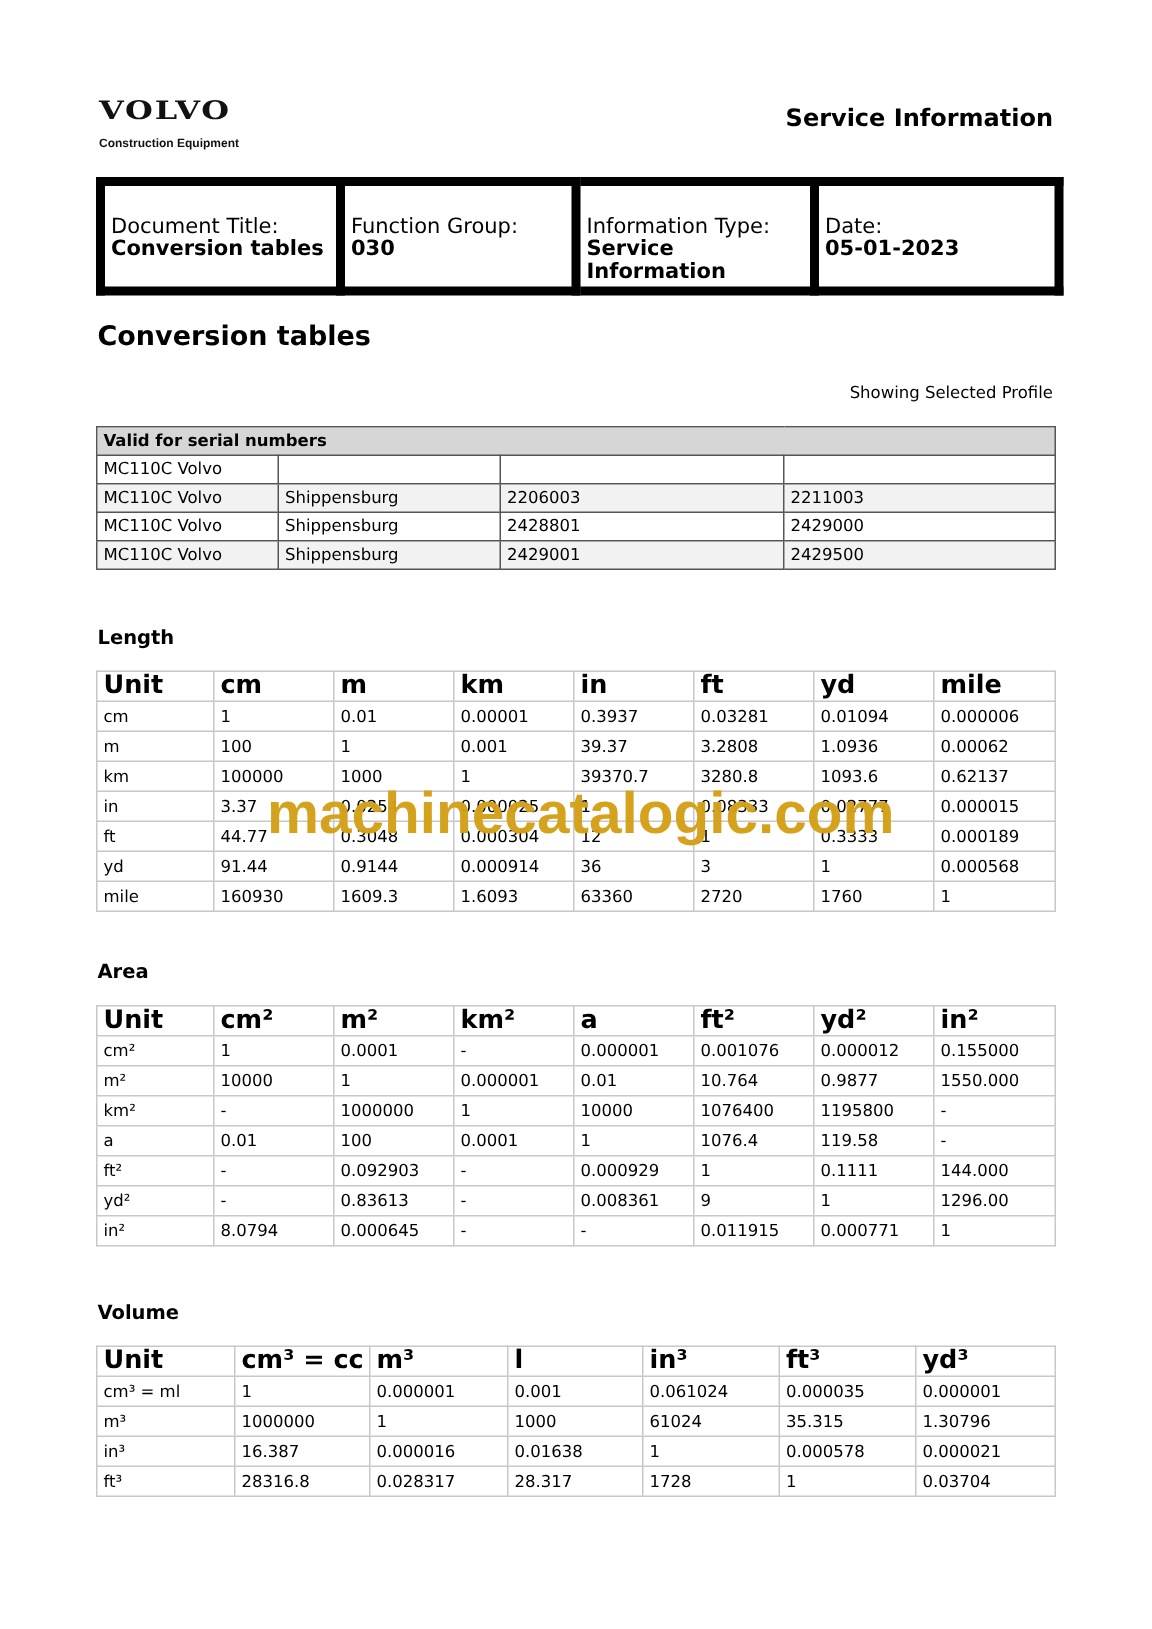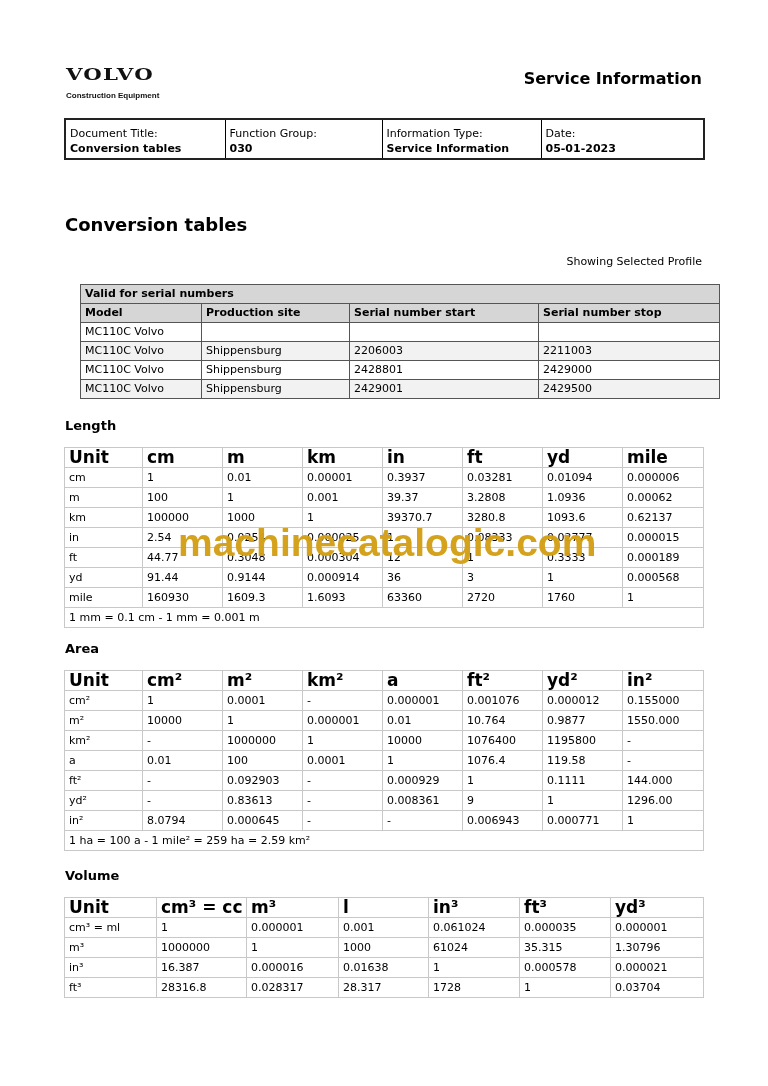--- a/index.html
+++ b/index.html
@@ -3,26 +3,26 @@
 <meta charset="utf-8">
 <style>
   html,body{margin:0;padding:0;background:#ffffff;}
   body{width:768px;height:1086px;position:relative;font-family:"DejaVu Sans","Liberation Sans",sans-serif;color:#000;overflow:hidden;}
   .abs{position:absolute;}
   .logo{left:66px;top:64px;font-family:"DejaVu Serif","Liberation Serif",serif;font-weight:bold;font-size:17px;letter-spacing:1px;transform:scaleX(1.25);transform-origin:left top;color:#111;}
   .logo-sub{left:66px;top:91px;font-family:"Liberation Sans",sans-serif;font-weight:bold;font-size:8px;color:#111;}
   .hdr-title{right:66px;top:69px;font-weight:bold;font-size:16px;}
   table{border-collapse:collapse;table-layout:fixed;}
   .meta{left:64px;top:118px;width:639px;border:2px solid #222;}
-  .meta td{border:1px solid #000000;padding:6px 3px 2px 4px;font-size:11px;vertical-align:top;line-height:15px;}
+  .meta td{border:6px solid #000000;padding:20px 3px 2px 4px;font-size:14px;vertical-align:top;line-height:15px;}
   .meta .lbl{display:block;font-weight:normal;}
   .meta .val{display:block;font-weight:bold;}
   .page-title{left:65px;top:214px;font-weight:bold;font-size:18px;}
   .profile-note{right:66px;top:255px;font-size:11px;}
-  .serial{left:64px;top:284px;width:639px;margin-left:16px;}
+  .serial{left:64px;top:284px;width:639px;}
   .serial td,.serial th{border:1px solid #555;font-size:11px;padding:0 4px;height:18px;line-height:18px;text-align:left;white-space:nowrap;overflow:hidden;}
   .serial th{background:#d6d6d6;font-weight:bold;}
   .serial tr.zebra td{background:#f2f2f2;}
   .section{left:65px;font-weight:bold;font-size:13px;}
   .conv{left:64px;width:639px;}
   .conv td,.conv th{border:1px solid #c8c8c8;font-size:11px;padding:0 4px;height:19px;line-height:19px;text-align:left;white-space:nowrap;overflow:hidden;}
   .conv th{font-weight:bold;font-size:17px;}
   .conv td.note{font-size:11px;}
   .watermark{left:178px;top:521px;font-family:"Liberation Sans",sans-serif;font-weight:bold;font-size:39px;color:#d4a017;letter-spacing:0px;white-space:nowrap;opacity:0.97;pointer-events:none;}
 </style>
@@ -70,26 +70,20 @@
       <col style="width:121px">
       <col style="width:148px">
       <col style="width:189px">
       <col style="width:181px">
     </colgroup>
   <tbody>
       <tr>
         <th colspan="4">Valid for serial numbers</th>
       </tr>
   <tr>
-    <th>Model</th>
-    <th>Production site</th>
-    <th>Serial number start</th>
-    <th>Serial number stop</th>
-  </tr>
-  <tr>
     <td>MC110C Volvo</td>
     <td></td>
     <td></td>
     <td></td>
   </tr>
   <tr class="zebra">
     <td>MC110C Volvo</td>
     <td>Shippensburg</td>
     <td>2206003</td>
     <td>2211003</td>
@@ -157,21 +151,21 @@
         <td>100000</td>
         <td>1000</td>
         <td>1</td>
         <td>39370.7</td>
         <td>3280.8</td>
         <td>1093.6</td>
         <td>0.62137</td>
       </tr>
   <tr>
         <td>in</td>
-        <td>2.54</td>
+        <td>3.37</td>
         <td>0.0254</td>
         <td>0.000025</td>
         <td>1</td>
         <td>0.08333</td>
         <td>0.02777</td>
         <td>0.000015</td>
       </tr>
   <tr>
         <td>ft</td>
         <td>44.77</td>
@@ -194,23 +188,20 @@
       </tr>
   <tr>
         <td>mile</td>
         <td>160930</td>
         <td>1609.3</td>
         <td>1.6093</td>
         <td>63360</td>
         <td>2720</td>
         <td>1760</td>
         <td>1</td>
-      </tr>
-  <tr>
-        <td colspan="8" class="note">1 mm = 0.1 cm - 1 mm = 0.001 m</td>
       </tr>
 </tbody>
   </table>
 
 <div class="abs section" style="top:641px">Area</div>
 <table class="abs conv" style="top:670px">
   <colgroup>
       <col style="width:78px">
       <col style="width:80px">
       <col style="width:80px">
@@ -290,26 +281,23 @@
         <td>9</td>
         <td>1</td>
         <td>1296.00</td>
       </tr>
   <tr>
         <td>in²</td>
         <td>8.0794</td>
         <td>0.000645</td>
         <td>-</td>
         <td>-</td>
-        <td>0.006943</td>
+        <td>0.011915</td>
         <td>0.000771</td>
         <td>1</td>
-      </tr>
-  <tr>
-        <td colspan="8" class="note">1 ha = 100 a - 1 mile² = 259 ha = 2.59 km²</td>
       </tr>
 </tbody>
   </table>
 
 <div class="abs section" style="top:868px">Volume</div>
 <table class="abs conv" style="top:897px">
   <colgroup>
       <col style="width:92px">
       <col style="width:90px">
       <col style="width:92px">

